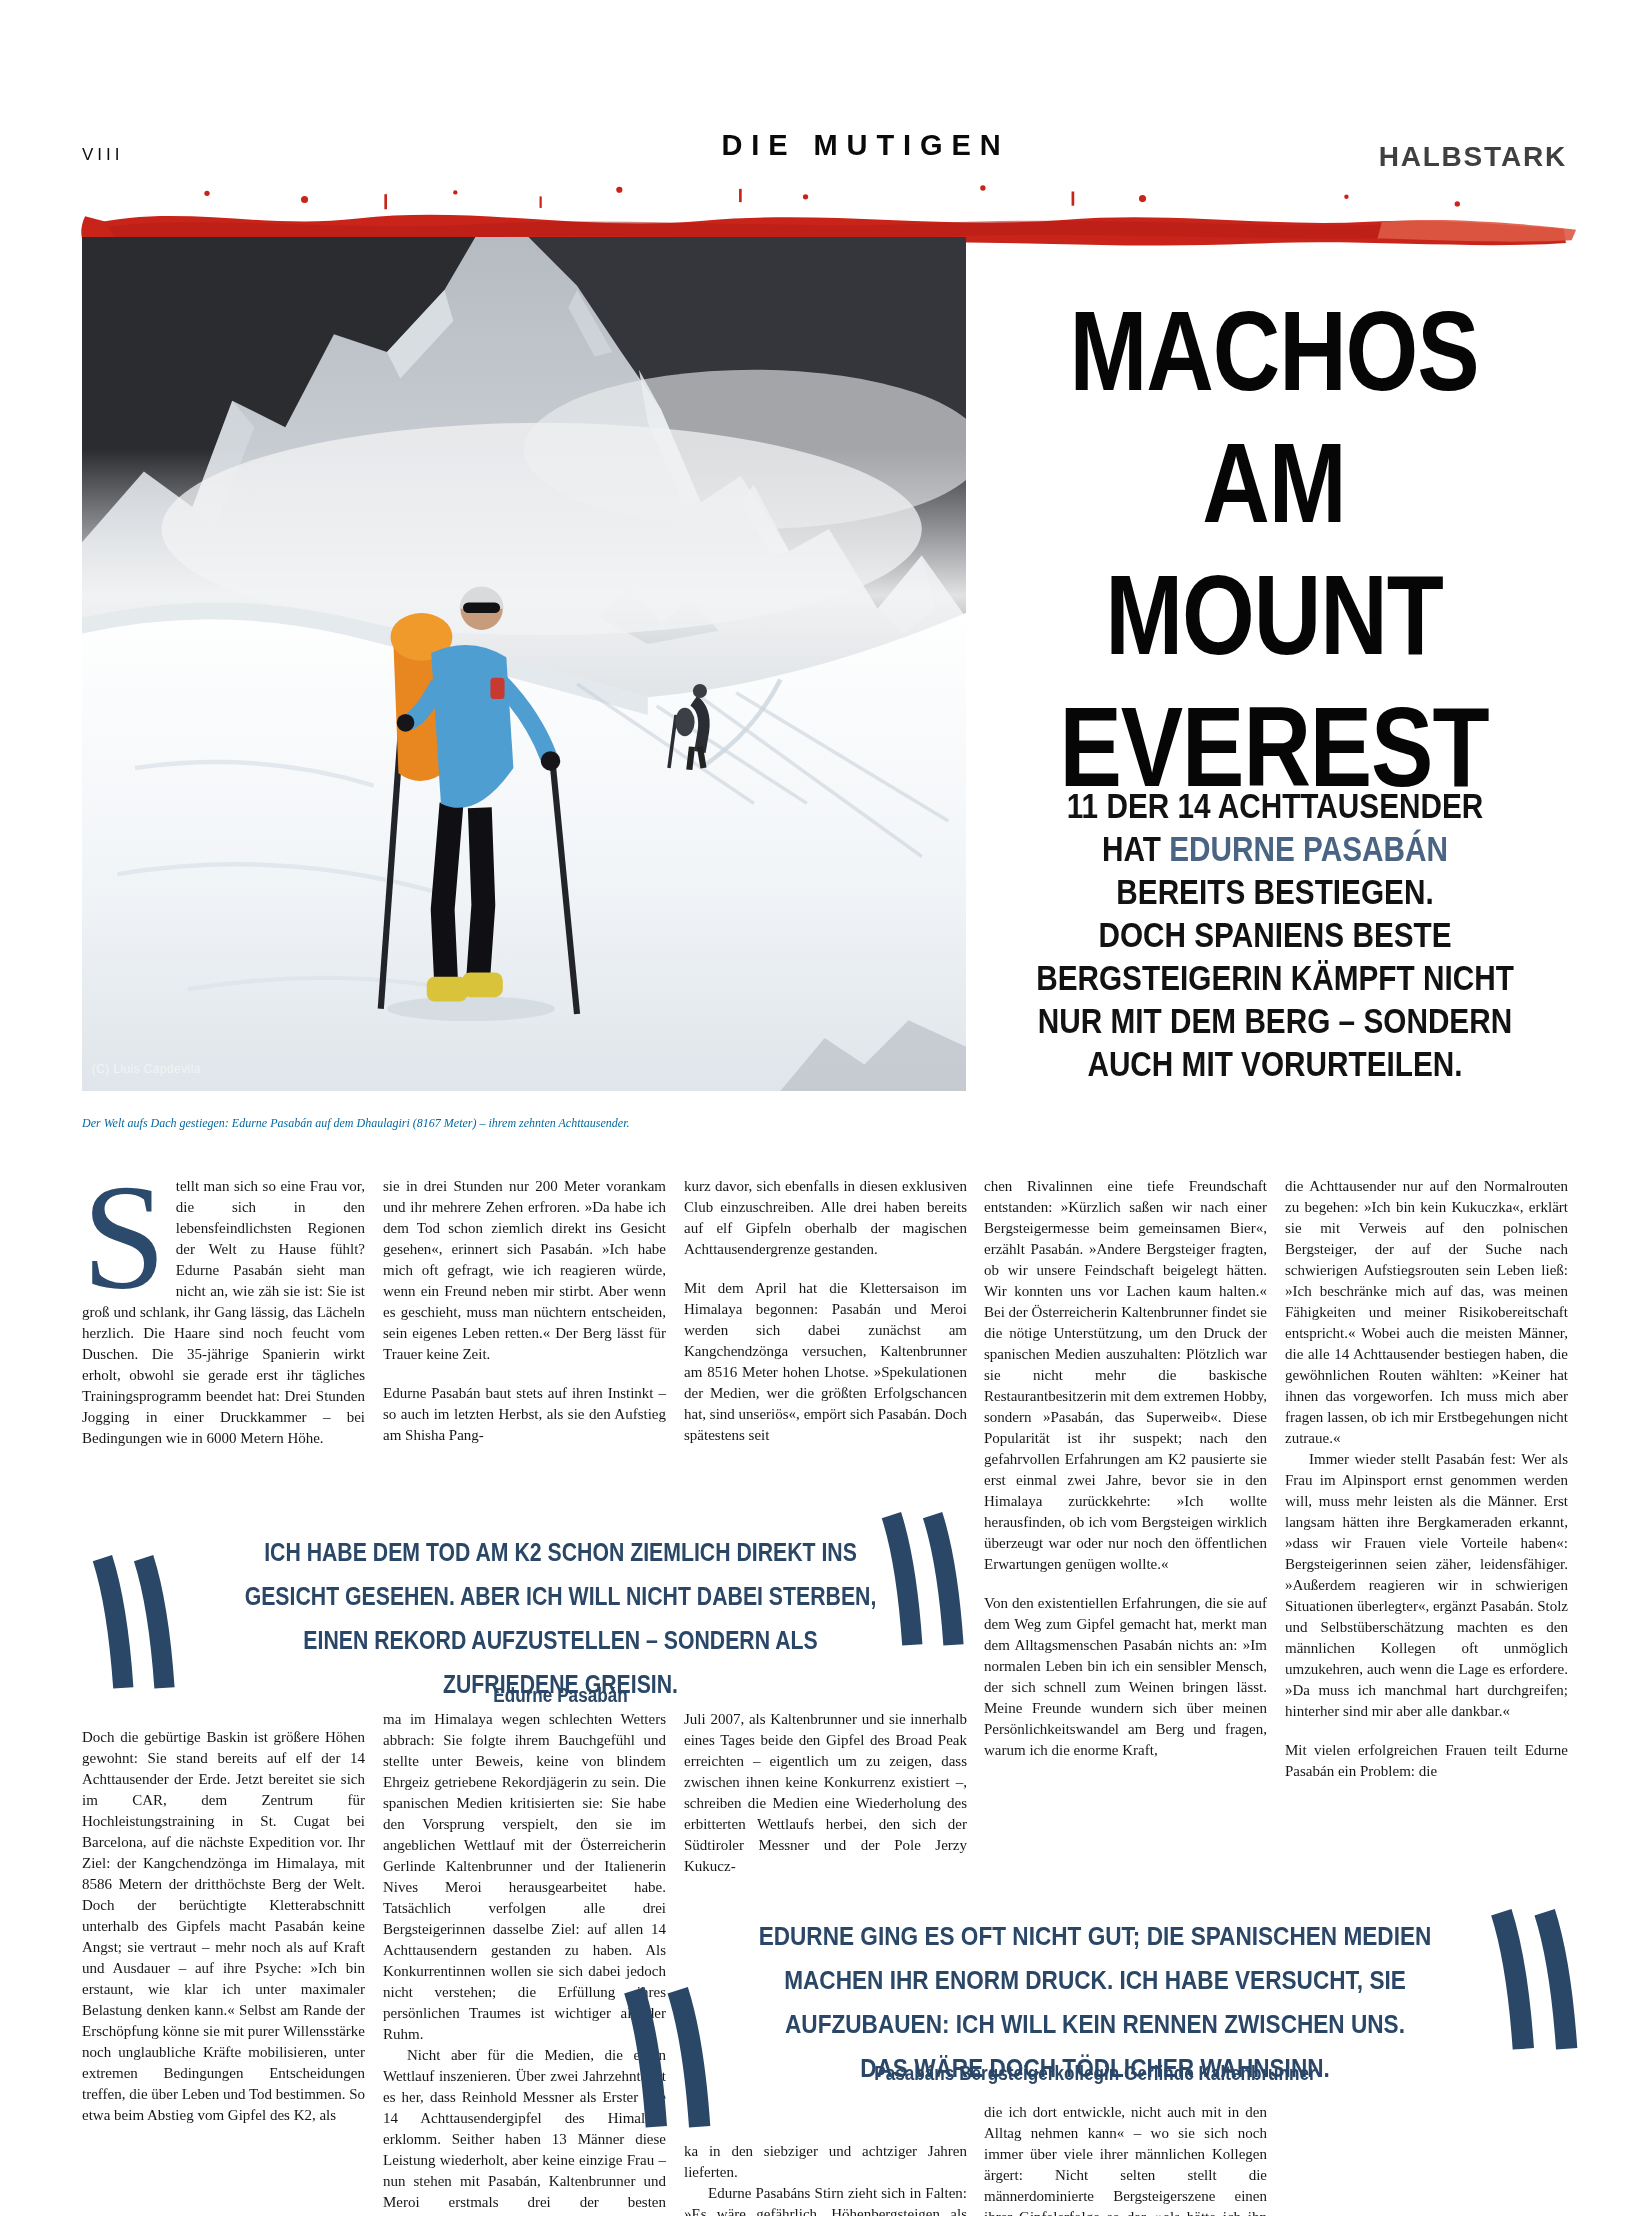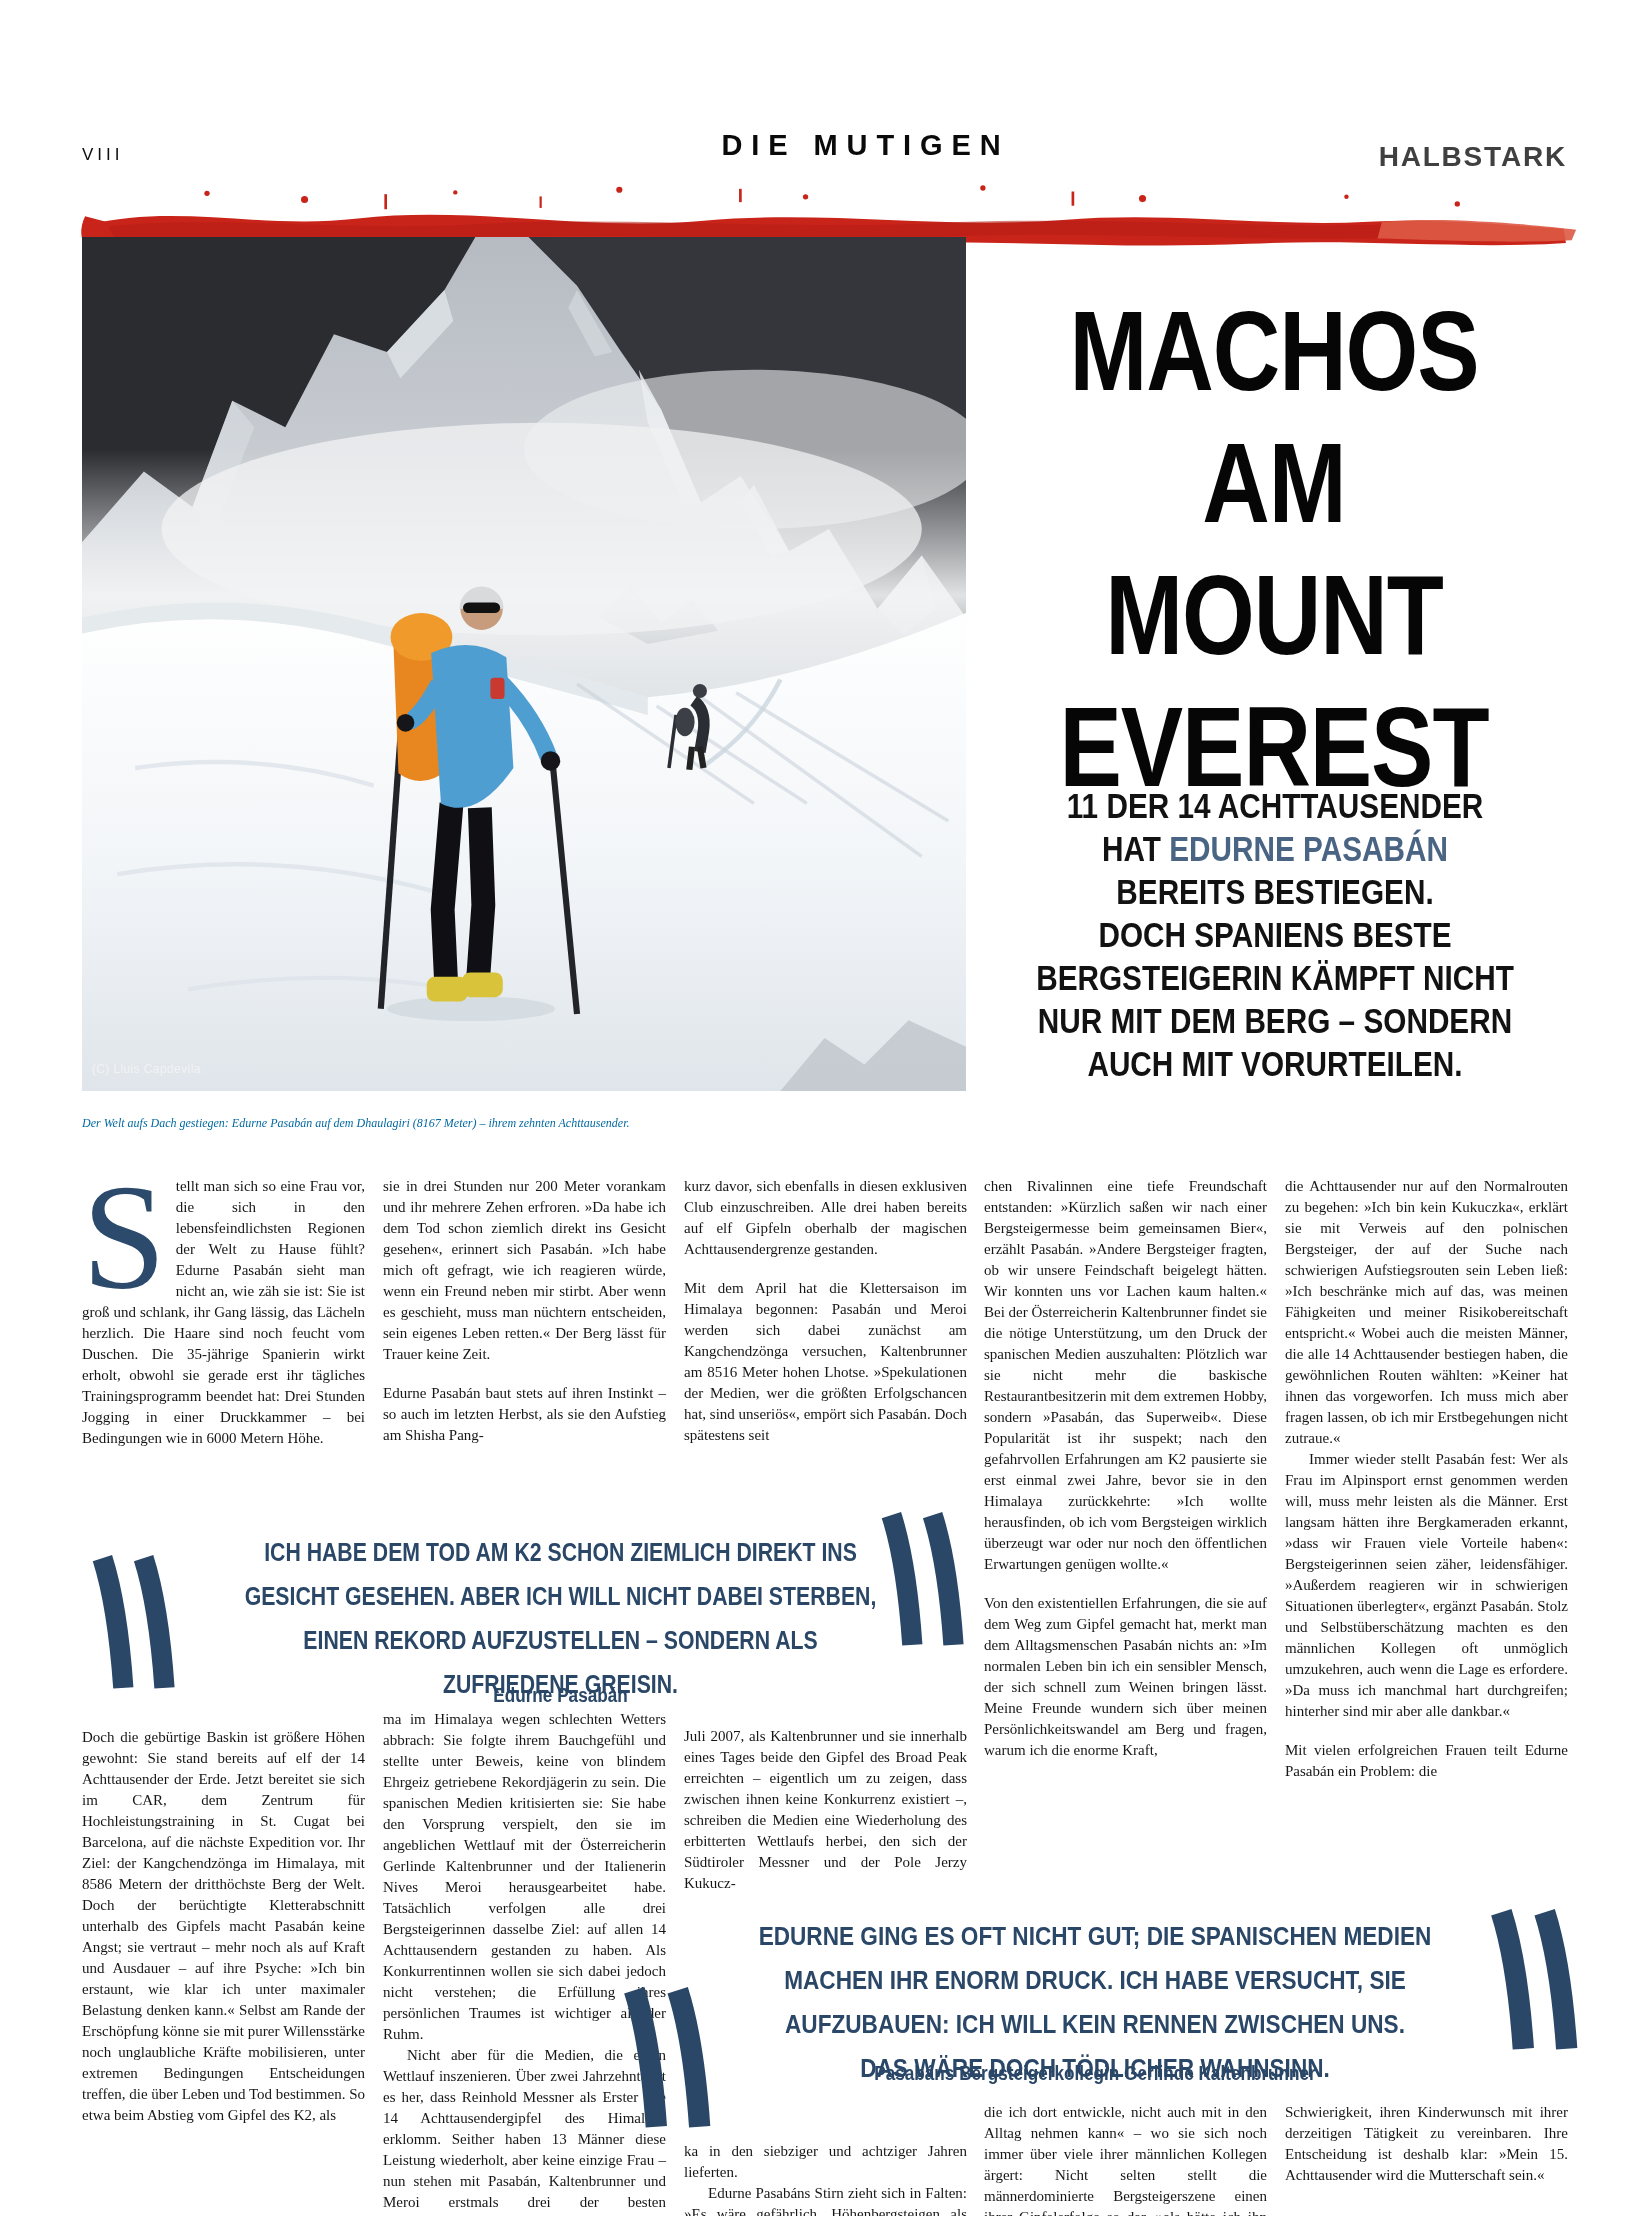--- a/index.html
+++ b/index.html
@@ -36,21 +36,21 @@
 
   
   .seg{position:absolute;width:283px;font-size:15px;line-height:21px;text-align:justify;
        color:#161616;hyphens:auto;-webkit-hyphens:auto;}
   .seg p{margin:0;}
   .seg p.gap{margin-top:18px;}
   .seg p.ind{text-indent:24px;}
   .dropcap{float:left;font-size:151px;line-height:.72;color:#2c4a6b;margin:7px 9.8px 0 0;}
   #c1a{left:82px;top:1176px;} #c2a{left:383px;top:1176px;} #c3a{left:684px;top:1176px;}
   #c4a{left:984px;top:1176px;} #c5a{left:1285px;top:1176px;}
-  #c1b{left:82px;top:1709px;} #c2b{left:383px;top:1709px;} #c3b{left:684px;top:1709px;margin-top:17px;}
+  #c1b{left:82px;top:1709px;} #c2b{left:383px;top:1709px;} #c3b{left:684px;top:1709px;}
   #c3c{left:684px;top:2141px;} #c4b{left:984px;top:2102px;} #c5b{left:1285px;top:2102px;}
 
   
   .pq{position:absolute;text-align:center;white-space:pre-line;font-family:"Liberation Sans",sans-serif;
       font-weight:bold;color:#2a4767;transform:scaleX(.85);transform-origin:50% 0;}
   .pqattr{position:absolute;text-align:center;font-family:"Liberation Sans",sans-serif;font-weight:bold;
           font-size:19.5px;color:#2a4767;transform:scaleX(.88);transform-origin:50% 0;}
   #pq1{left:155px;top:1530px;width:811px;font-size:25px;line-height:44px;}
   #pq1attr{left:155px;top:1684px;width:811px;}
   #pq2{left:674px;top:1914px;width:842px;font-size:26.6px;line-height:44px;}
@@ -263,18 +263,15 @@
       </svg>
   </div>
 
   <div class="seg" id="c3c">
     <p>ka in den siebziger und achtziger Jahren lieferten.</p>
     <p class="ind">Edurne Pasabáns Stirn zieht sich in Falten: »Es wäre gefährlich, Höhenbergsteigen als Wettrennen zu begreifen. Ich will als zufriedene Greisin enden – und nicht dabei, einen Rekord aufzustellen. Ich weiß, dass das auch für Gerlinde gilt.« Mittlerweile ist zwischen den vermeintli-</p>
   </div>
   <div class="seg" id="c4b">
     <p>die ich dort entwickle, nicht auch mit in den Alltag nehmen kann« – wo sie sich noch immer über viele ihrer männlichen Kollegen ärgert: Nicht selten stellt die männerdominierte Bergsteigerszene einen ihrer Gipfelerfolge so dar, »als hätte ich ihn nur aufgrund der Erfahrung meiner Begleiter erreicht«. Oft muss sich Pasabán auch den Vorwurf anhören,</p>
   </div>
-  <div class="seg" id="c5b">
-    <p>Schwierigkeit, ihren Kinderwunsch mit ihrer derzeitigen Tätigkeit zu vereinbaren. Ihre Entscheidung ist deshalb klar: »Mein 15. Achttausender wird die Mutterschaft sein.«</p>
-  </div>
 
 </div>
 
 
 </body></html>

